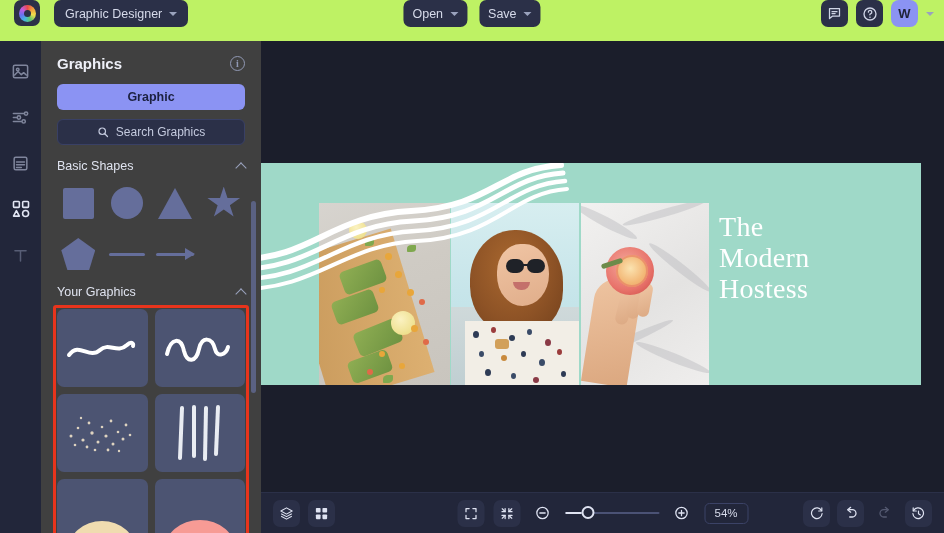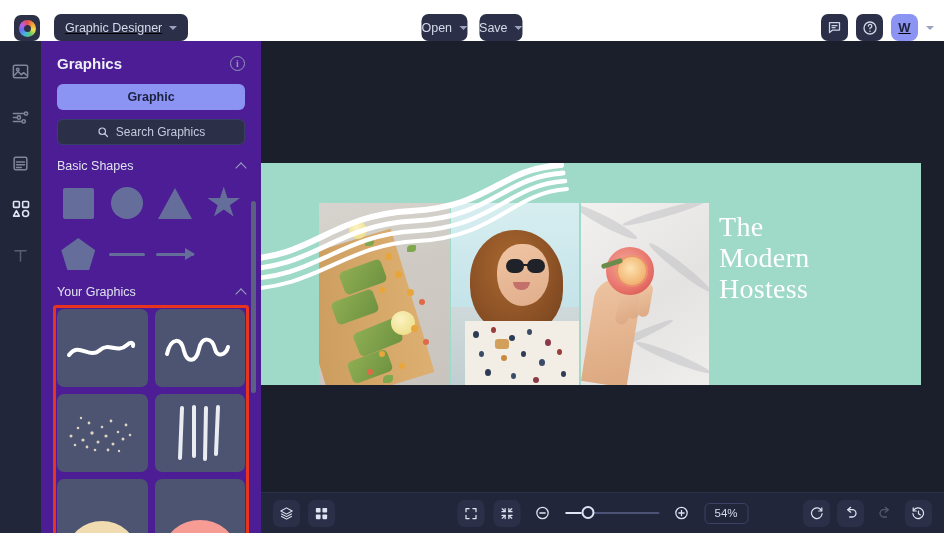--- a/index.html
+++ b/index.html
@@ -7,25 +7,24 @@
     width: 944px; height: 533px;
     background: #1b1e2b;
     font-family: "Liberation Sans", sans-serif;
     overflow: hidden;
   }
   .app { position: relative; width: 944px; height: 533px; display: flex; flex-direction: column; }
 
   
   .topbar {
     height: 41px; flex: 0 0 41px;
-    background: #ffffff;
-    display: flex; align-items: flex-end;
+    background: #bef264;
+    display: flex; align-items: flex-start;
     padding: 0 10px;
     position: relative;
-    text-decoration: underline;
   }
   .logo-btn {
     width: 26px; height: 26px; border-radius: 7px;
     background: #2c3148;
     display: flex; align-items: center; justify-content: center;
     margin-left: 4px;
   }
   .logo-ring {
     width: 17px; height: 17px; border-radius: 50%;
     background: conic-gradient(#e94b4b, #f0a33c, #f2e04b, #5fc96b, #43b6e0, #6b6ff0, #c25ce0, #e94b4b);
@@ -48,21 +47,21 @@
   .caret {
     width: 0; height: 0;
     border-left: 4px solid transparent; border-right: 4px solid transparent;
     border-top: 4.5px solid #9aa2bd;
     margin-top: 1px;
   }
   .topbar-center {
     position: absolute; left: 50%; transform: translateX(-50%);
     display: flex; gap: 12px; align-items: center;
   }
-  .topbar-center .dd-chip { margin-left: 0; background: #2b3048; padding: 0 0; }
+  .topbar-center .dd-chip { margin-left: 0; background: #2b3048; padding: 0 9px; }
   .topbar-right {
     margin-left: auto; display: flex; align-items: center; gap: 8px;
   }
   .icon-sq {
     width: 27px; height: 27px; border-radius: 7px; background: #2b3048;
     display: flex; align-items: center; justify-content: center;
   }
   .avatar {
     width: 27px; height: 27px; border-radius: 8px;
     background: #8b93f3; color: #20243a;
@@ -82,21 +81,21 @@
   .rail-item {
     width: 24px; height: 24px;
     display: flex; align-items: center; justify-content: center;
     opacity: .62;
   }
   .rail-item.active { opacity: 1; }
   .rail-item.dim { opacity: .45; }
 
   
   .panel {
-    width: 220px; flex: 0 0 220px; background: #4c1d95;
+    width: 220px; flex: 0 0 220px; background: #404040;
     position: relative; overflow: hidden;
   }
   .panel-inner { padding: 14px 16px 0 16px; }
   .panel-head {
     display: flex; align-items: center; justify-content: space-between;
     margin-bottom: 12px;
   }
   .panel-title { color: #eef0f8; font-size: 15px; font-weight: bold; }
   .info-ico {
     width: 15px; height: 15px; border-radius: 50%;

